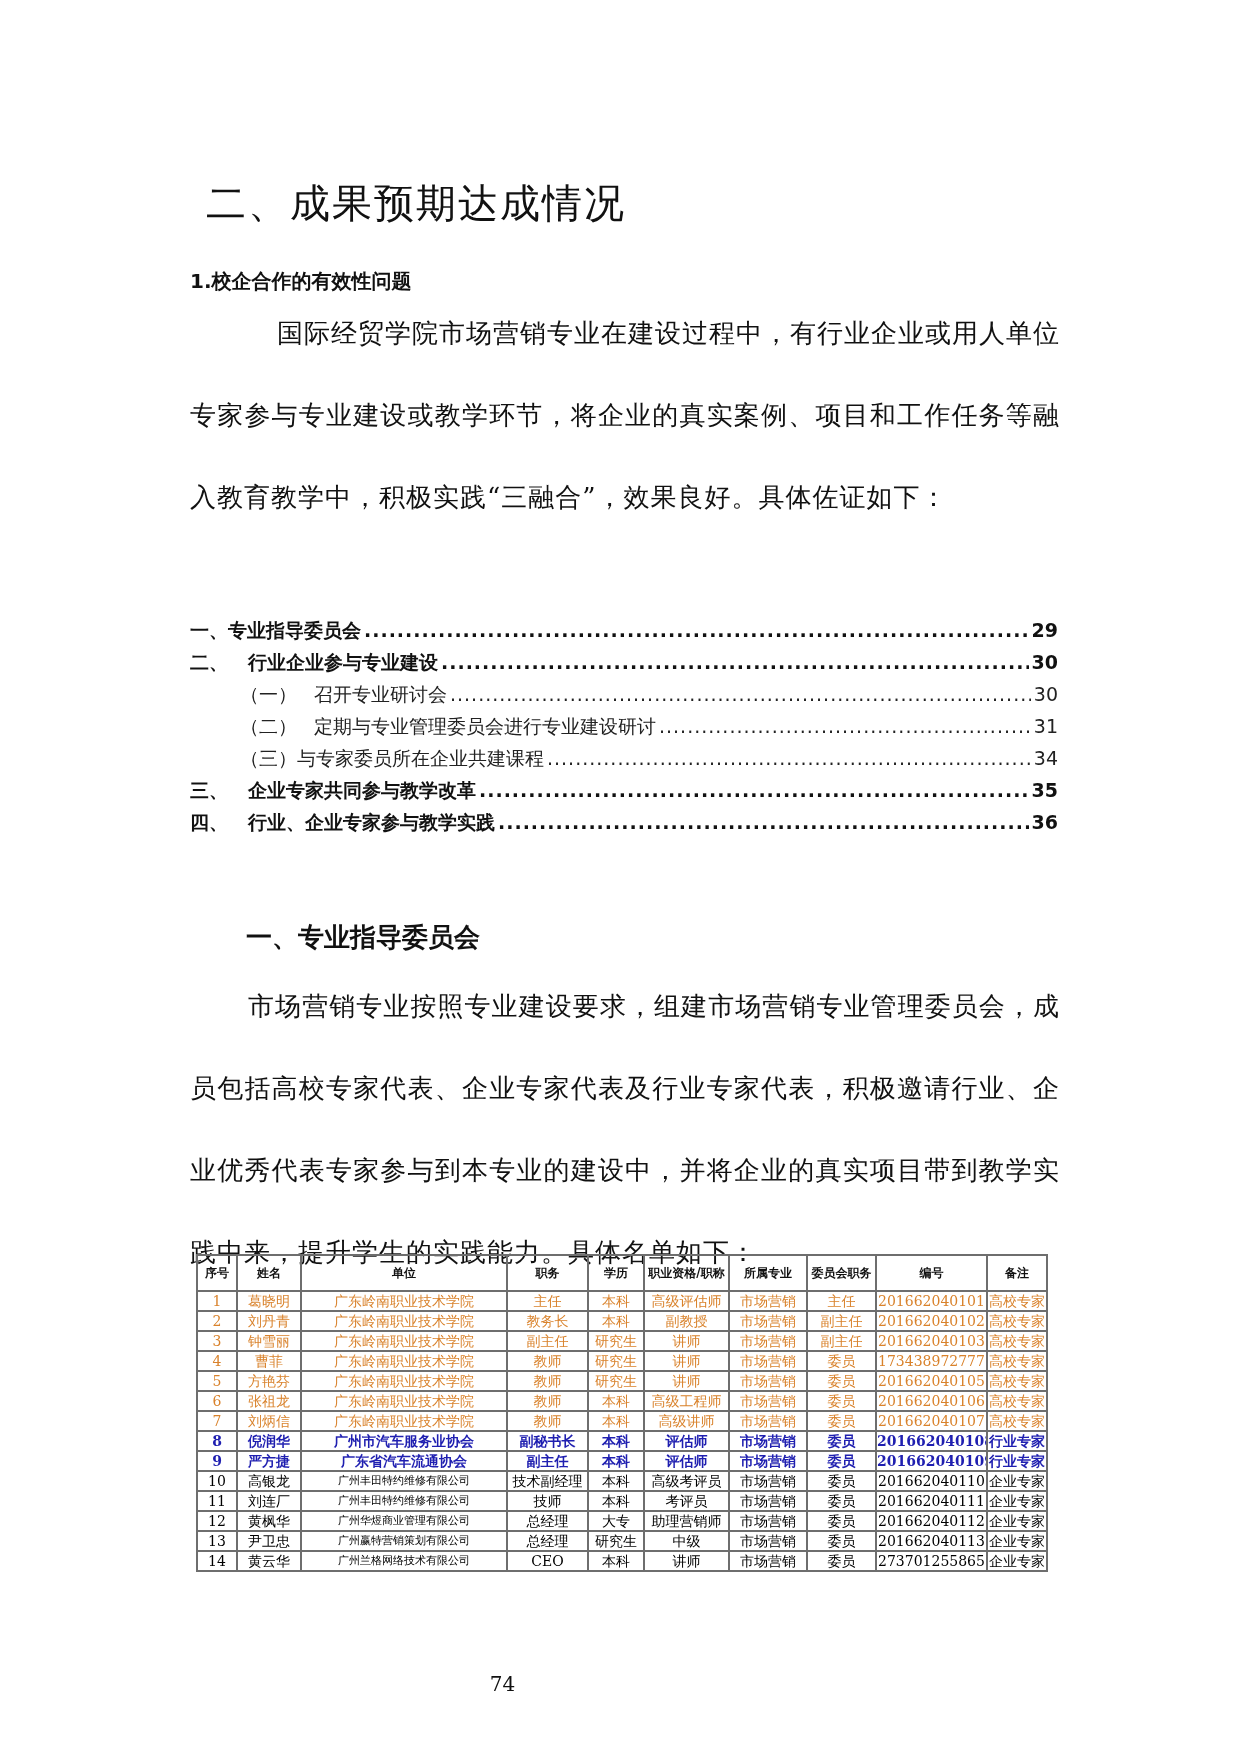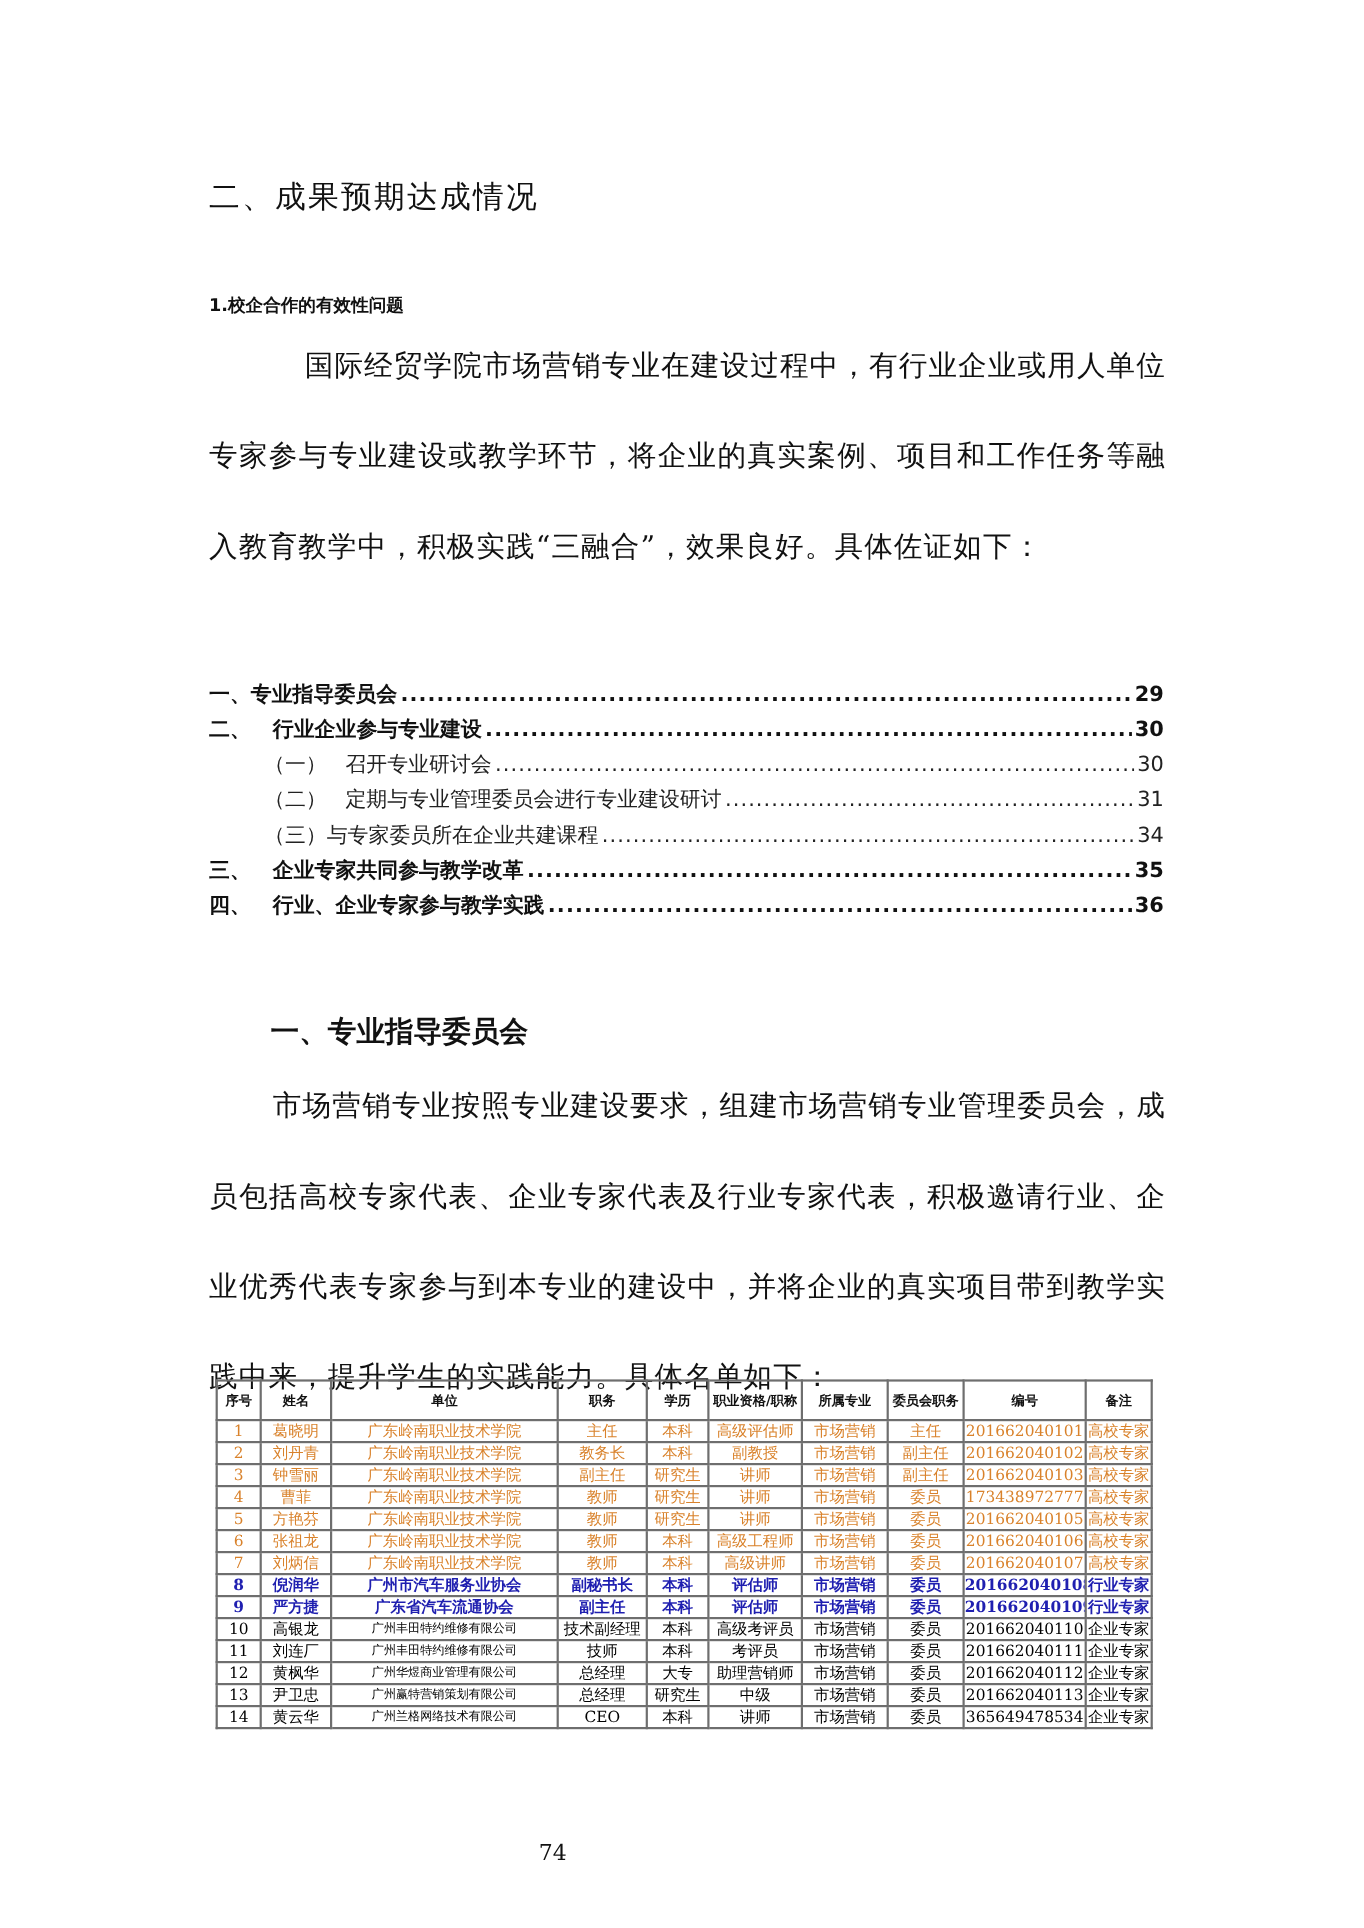--- a/index.html
+++ b/index.html
@@ -1,21 +1,21 @@
 <!DOCTYPE html>
 <html><head>
   <meta charset="utf-8">
   <style>
     html, body { margin: 0; padding: 0; background: #ffffff; }
     body { width: 1240px; height: 1753px; position: relative; overflow: hidden;
            font-family: "DejaVu Serif", "Liberation Serif", serif; color: #111; }
     .abs { position: absolute; }
-    .page-title { left: 190px; top: 160px; font-size: 28px; letter-spacing: 2px;
-                  font-family: "DejaVu Serif", serif; font-weight: normal; margin: 0; white-space: nowrap; text-align: center; }
-    .subhead { left: 190px; top: 268px; font-size: 16px; font-weight: bold;
+    .page-title { left: 190px; top: 160px; font-size: 40px; letter-spacing: 2px;
+                  font-family: "DejaVu Serif", serif; font-weight: normal; margin: 16px; white-space: nowrap; text-align: center; }
+    .subhead { left: 190px; top: 268px; font-size: 20px; font-weight: bold;
                font-family: "DejaVu Sans", sans-serif; white-space: nowrap; }
     .para { left: 190px; width: 870px; font-size: 26px; line-height: 82px; margin: 0;
             letter-spacing: 1px; text-align: justify; }
     .para1 { top: 292px; text-indent: 87px; }
     .para2 { top: 965px; text-indent: 58px; }
     .toc { left: 190px; top: 618px; width: 868px; margin: 0; padding: 0; list-style: none; }
     .toc li { display: flex; align-items: baseline; height: 32px; font-size: 19px;
               font-family: "DejaVu Sans", sans-serif; white-space: nowrap; }
     .toc li.l1 { font-weight: bold; }
     .toc li.l2 { padding-left: 50px; font-weight: normal; color: #222; }
@@ -282,19 +282,19 @@
       </tr>
       <tr class="c-purple">
         <td>14</td>
         <td>黄云华</td>
         <td class="small">广州兰格网络技术有限公司</td>
         <td>CEO</td>
         <td>本科</td>
         <td>讲师</td>
         <td>市场营销</td>
         <td>委员</td>
-        <td>365649478534</td>
+        <td>273701255865</td>
         <td>企业专家</td>
       </tr>
     </tbody>
 </table>
 
 <div class="abs page-number">74</div>
 
 </body></html>

